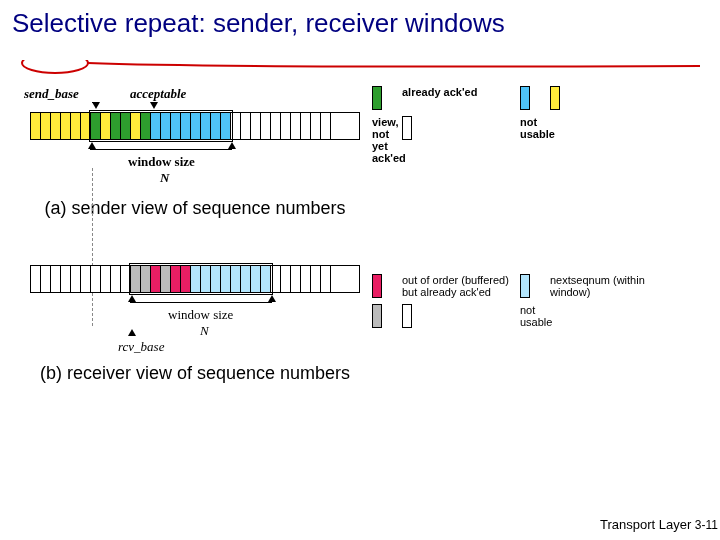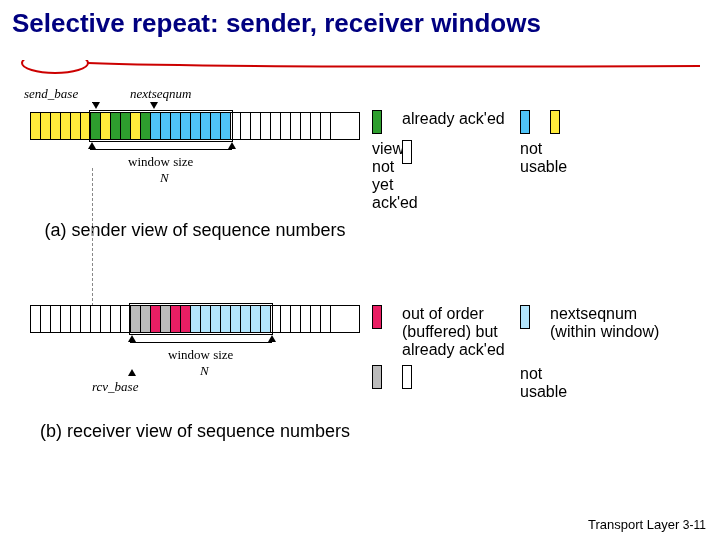--- a/index.html
+++ b/index.html
@@ -1,62 +1,62 @@
 <!DOCTYPE html>
 <html><head>
 <meta charset="utf-8">
 <style>
 body { margin:0; padding:0; font-family:Arial,Helvetica,sans-serif; background:#fff; width:720px; height:540px; position:relative; }
-.title { color:#000080; font-size:26px; padding:8px 12px 2px; font-weight:700; }
+.title { color:#000080; font-size:26px; padding:8px 12px 2px; font-weight:400; }
 .redline { position:absolute; top:60px; left:20px; width:680px; height:28px; }
 .diagram { position:absolute; left:30px; top:80px; width:650px; }
 .row { display:flex; align-items:flex-start; gap:12px; }
 .strip-area { width:330px; position:relative; }
 .strip { display:flex; height:26px; border:1px solid #000; }
 .cell { width:9px; border-right:1px solid #000; }
 .cell:last-child { border-right:none; }
 .c-gray { background:#bbb; }
 .c-yellow { background:#ffeb3b; }
 .c-green { background:#2e9e2e; }
 .c-white { background:#fff; }
 .c-blue { background:#4fc3f7; }
 .c-cyan { background:#b3e5fc; }
 .c-pink { background:#e91e63; }
-.legend { width:300px; font-family:Verdana,Arial,sans-serif; font-size:16px;margin-top:24px; }
+.legend { width:300px; font-family:Verdana,Arial,sans-serif; font-size:11px; }
 .legend-grid { display:grid; grid-template-columns:22px 110px 22px 120px; gap:6px 8px; align-items:flex-start; }
 .swatch { width:8px; height:22px; border:1px solid #000; display:inline-block; }
 .labels-top { position:relative; height:26px; font-style:italic; font-size:13px; font-family:Georgia,serif; }
 .underlabel { position:relative; height:50px; font-size:13px; font-family:Georgia,serif; }
 .caption { text-align:center; font-size:18px; font-family:Verdana,Arial,sans-serif; margin-top:8px; }
-.footer { position:absolute; bottom:8px; right:14px; font-size:13px; }
+.footer { position:absolute; bottom:8px; right:2px; font-size:13px; }
 .footer .pn { font-size:12px; }
 .arrow-down::after { content:''; position:absolute; width:0; height:0; border-left:4px solid transparent; border-right:4px solid transparent; border-top:7px solid #000; }
 .arrow-up::after { content:''; position:absolute; width:0; height:0; border-left:4px solid transparent; border-right:4px solid transparent; border-bottom:7px solid #000; }
 .vline { position:absolute; border-left:1px dashed #888; }
 .frame { position:absolute; border:1px solid #000; }
 .hline { position:absolute; border-top:1px solid #000; }
 .sm-lab { position:absolute; font-family:Georgia,serif; font-size:13px; font-style:italic; }
 </style>
 </head>
 <body>
 
 <div class="title">Selective repeat: sender, receiver windows</div>
 
 <svg class="redline" viewBox="0 0 680 28">
   <ellipse cx="35" cy="3" rx="33" ry="10" fill="none" stroke="#c00" stroke-width="2"></ellipse>
   <path d="M 68 3 Q 200 8 680 6" fill="none" stroke="#c00" stroke-width="2"></path>
 </svg>
 
 <div class="diagram">
 
-  <div class="row" style="margin-top:6px;">
+  <div class="row" style="margin-top:6px;font-weight:bold;">
     <div class="strip-area">
       <div class="labels-top">
         <span class="sm-lab" style="left:-6px;">send_base</span>
-        <span class="sm-lab" style="left:100px;">nextseqnum</span>
+        <span class="sm-lab" style="left:100px;">acceptable</span>
         <div class="arrow-down" style="position:absolute; left:62px; top:16px;"></div>
         <div class="arrow-down" style="position:absolute; left:120px; top:16px;"></div>
         <div class="hline" style="left:62px; top:16px; width:4px;"></div>
       </div>
       <div class="strip" id="sender-strip">
           <div class="cell c-yellow"></div>
           <div class="cell c-yellow"></div>
           <div class="cell c-yellow"></div>
           <div class="cell c-yellow"></div>
           <div class="cell c-yellow"></div>
@@ -149,21 +149,21 @@
           <div class="cell c-white"></div>
         </div>
       <div class="frame" id="receiver-frame" style="top: 4px; height: 30px; left: 99px; width: 142px;"></div>
       <div class="underlabel">
         <div class="arrow-up" style="position:absolute; left:98px; top:2px;"></div>
         <div class="arrow-up" style="position:absolute; left:238px; top:2px;"></div>
         <div class="hline" style="left:100px; top:9px; width:142px;"></div>
         <span class="sm-lab" style="left:138px; top:14px; font-style:normal;">window size</span>
         <span class="sm-lab" style="left:170px; top:30px;">N</span>
         <div class="arrow-up" style="position:absolute; left:98px; top:36px;"></div>
-        <span class="sm-lab" style="left:62px; top:46px;">rcv_base</span>
+        <span class="sm-lab" style="left:88px; top:46px;">rcv_base</span>
       </div>
     </div>
     <div class="legend">
       <div class="legend-grid">
         <span class="swatch c-pink"></span>
         <span>out of order (buffered) but already ack'ed</span>
         <span class="swatch c-cyan"></span>
         <span>nextseqnum (within window)</span>
         <span class="swatch c-gray"></span>
         <span class="swatch c-white"></span>

